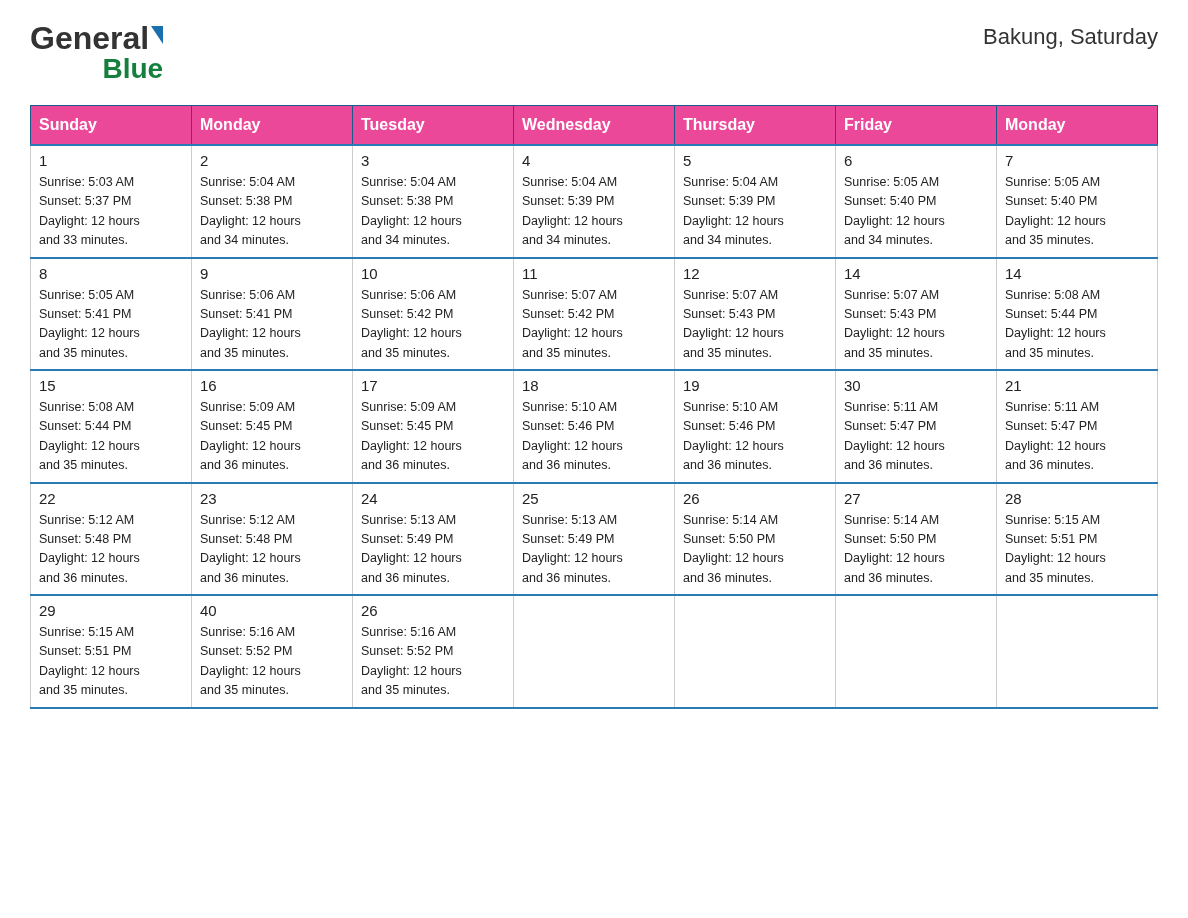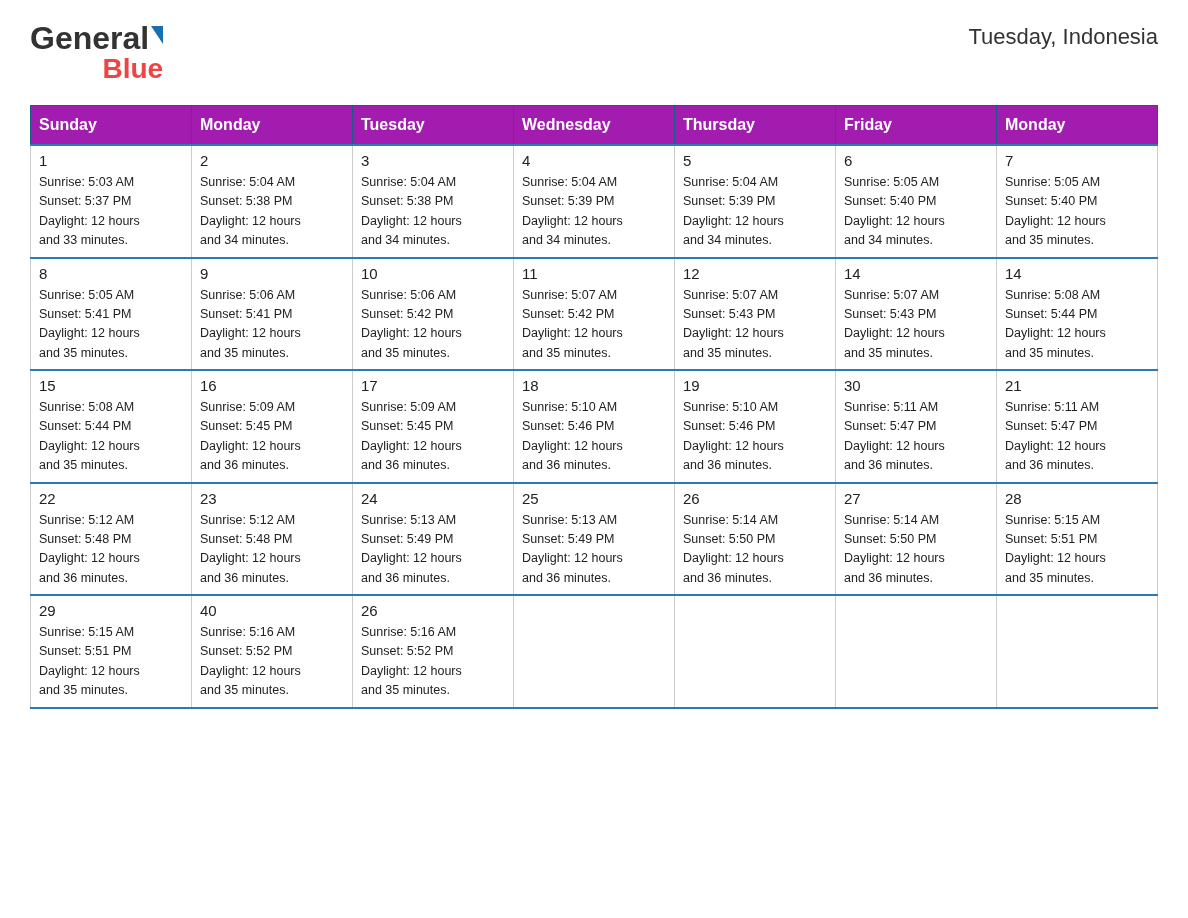--- a/index.html
+++ b/index.html
@@ -29,21 +29,21 @@
       font-weight: normal;
       color: #333;
       margin-top: 4px;
     }
     .calendar {
       width: 100%;
       border-collapse: collapse;
       border: 1px solid #aaa;
     }
     .calendar th {
-      background-color: #a21caf;
+      background-color: #ec4899;
       color: #fff;
       font-size: 16px;
       font-weight: bold;
       padding: 10px 8px;
       text-align: left;
       border: 1px solid #1a5a8a;
     }
     .calendar td {
       vertical-align: top;
       padding: 6px 8px;
@@ -103,41 +103,41 @@
       margin-left: 2px;
       vertical-align: middle;
       margin-top: -8px;
     }
     .logo-bottom {
       display: flex;
       justify-content: flex-end;
       margin-top: -4px;
     }
     .logo-blue-text {
-      color: #ef4444;
+      color: #15803d;
       font-size: 28px;
       font-weight: bold;
     }
   </style>
 </head>
 <body>
 
 <div class="header">
   <div class="logo-container">
     <div class="logo-top">
       <span class="logo-g">G</span>
       <span class="logo-eneral">eneral</span>
       <span class="logo-triangle"></span>
     </div>
     <div class="logo-bottom">
       <span class="logo-blue-text">Blue</span>
     </div>
   </div>
   <div class="title-block">
-    <h2>Tuesday, Indonesia</h2>
+    <h2>Bakung, Saturday</h2>
   </div>
 </div>
 
 <table class="calendar">
   <thead>
     <tr>
       <th>Sunday</th>
       <th>Monday</th>
       <th>Tuesday</th>
       <th>Wednesday</th>

